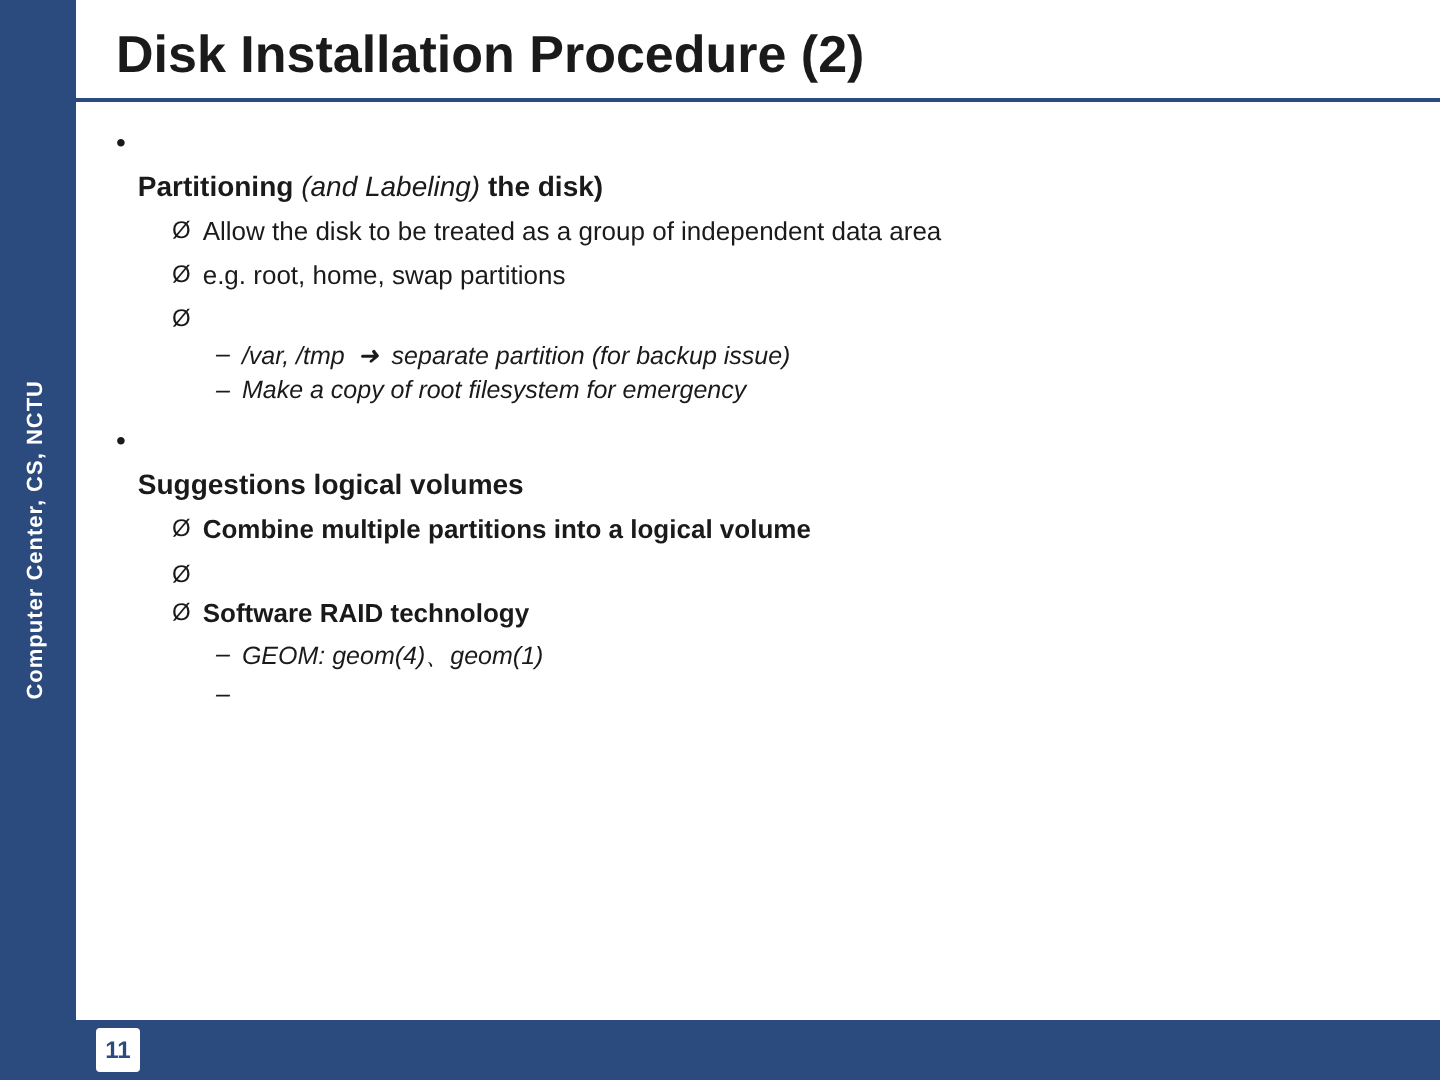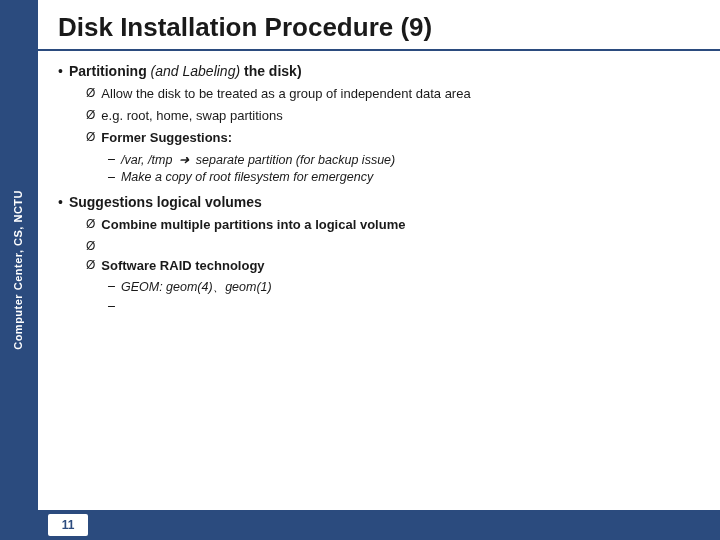--- a/index.html
+++ b/index.html
@@ -70,20 +70,21 @@
     }
 
     .bullet-main .bullet-symbol {
       margin-right: 6px;
       font-size: 14px;
     }
 
     .bullet-main-text {
       font-weight: bold;
       font-size: 14px;
+      margin-top: 22px;
     }
 
     .bullet-main-text .normal-weight {
       font-weight: normal;
       font-style: italic;
     }
 
     .sub-list {
       margin-left: 28px;
       margin-top: 4px;
@@ -140,38 +141,38 @@
       display: flex;
       align-items: center;
       padding: 0 10px;
     }
 
     .page-number {
       background: #fff;
       color: #2b4b7e;
       font-weight: bold;
       font-size: 12px;
-      width: 40px;
+      width: 22px;
       height: 22px;
       display: flex;
       align-items: center;
       justify-content: center;
       border-radius: 2px;
     }
   </style>
 </head>
 <body>
 
 <div class="sidebar">
   <span class="sidebar-text">Computer Center, CS, NCTU</span>
 </div>
 
 <div class="main-content">
   <div class="header">
-    <span class="header-title">Disk Installation Procedure (9)</span>
+    <span class="header-title">Disk Installation Procedure (2)</span>
   </div>
 
   <div class="content-area">
 
     <div class="section">
       <div class="bullet-main">
         <span class="bullet-symbol">•</span>
         <span class="bullet-main-text">
           Partitioning <span class="normal-weight">(and Labeling)</span> the disk)
         </span>
@@ -180,21 +181,20 @@
         <div class="sub-item">
           <span class="sub-symbol">Ø</span>
           <span class="sub-item-text">Allow the disk to be treated as a group of independent data area</span>
         </div>
         <div class="sub-item">
           <span class="sub-symbol">Ø</span>
           <span class="sub-item-text">e.g. root, home, swap partitions</span>
         </div>
         <div class="sub-item">
           <span class="sub-symbol">Ø</span>
-          <span class="sub-item-text"><b>Former Suggestions:</b></span>
         </div>
         <div class="dash-list">
           <div class="dash-item">
             <span class="dash-symbol">–</span>
             <span>/var, /tmp <span class="arrow-symbol">➜</span> separate partition (for backup issue)</span>
           </div>
           <div class="dash-item">
             <span class="dash-symbol">–</span>
             <span>Make a copy of root filesystem for emergency</span>
           </div>

